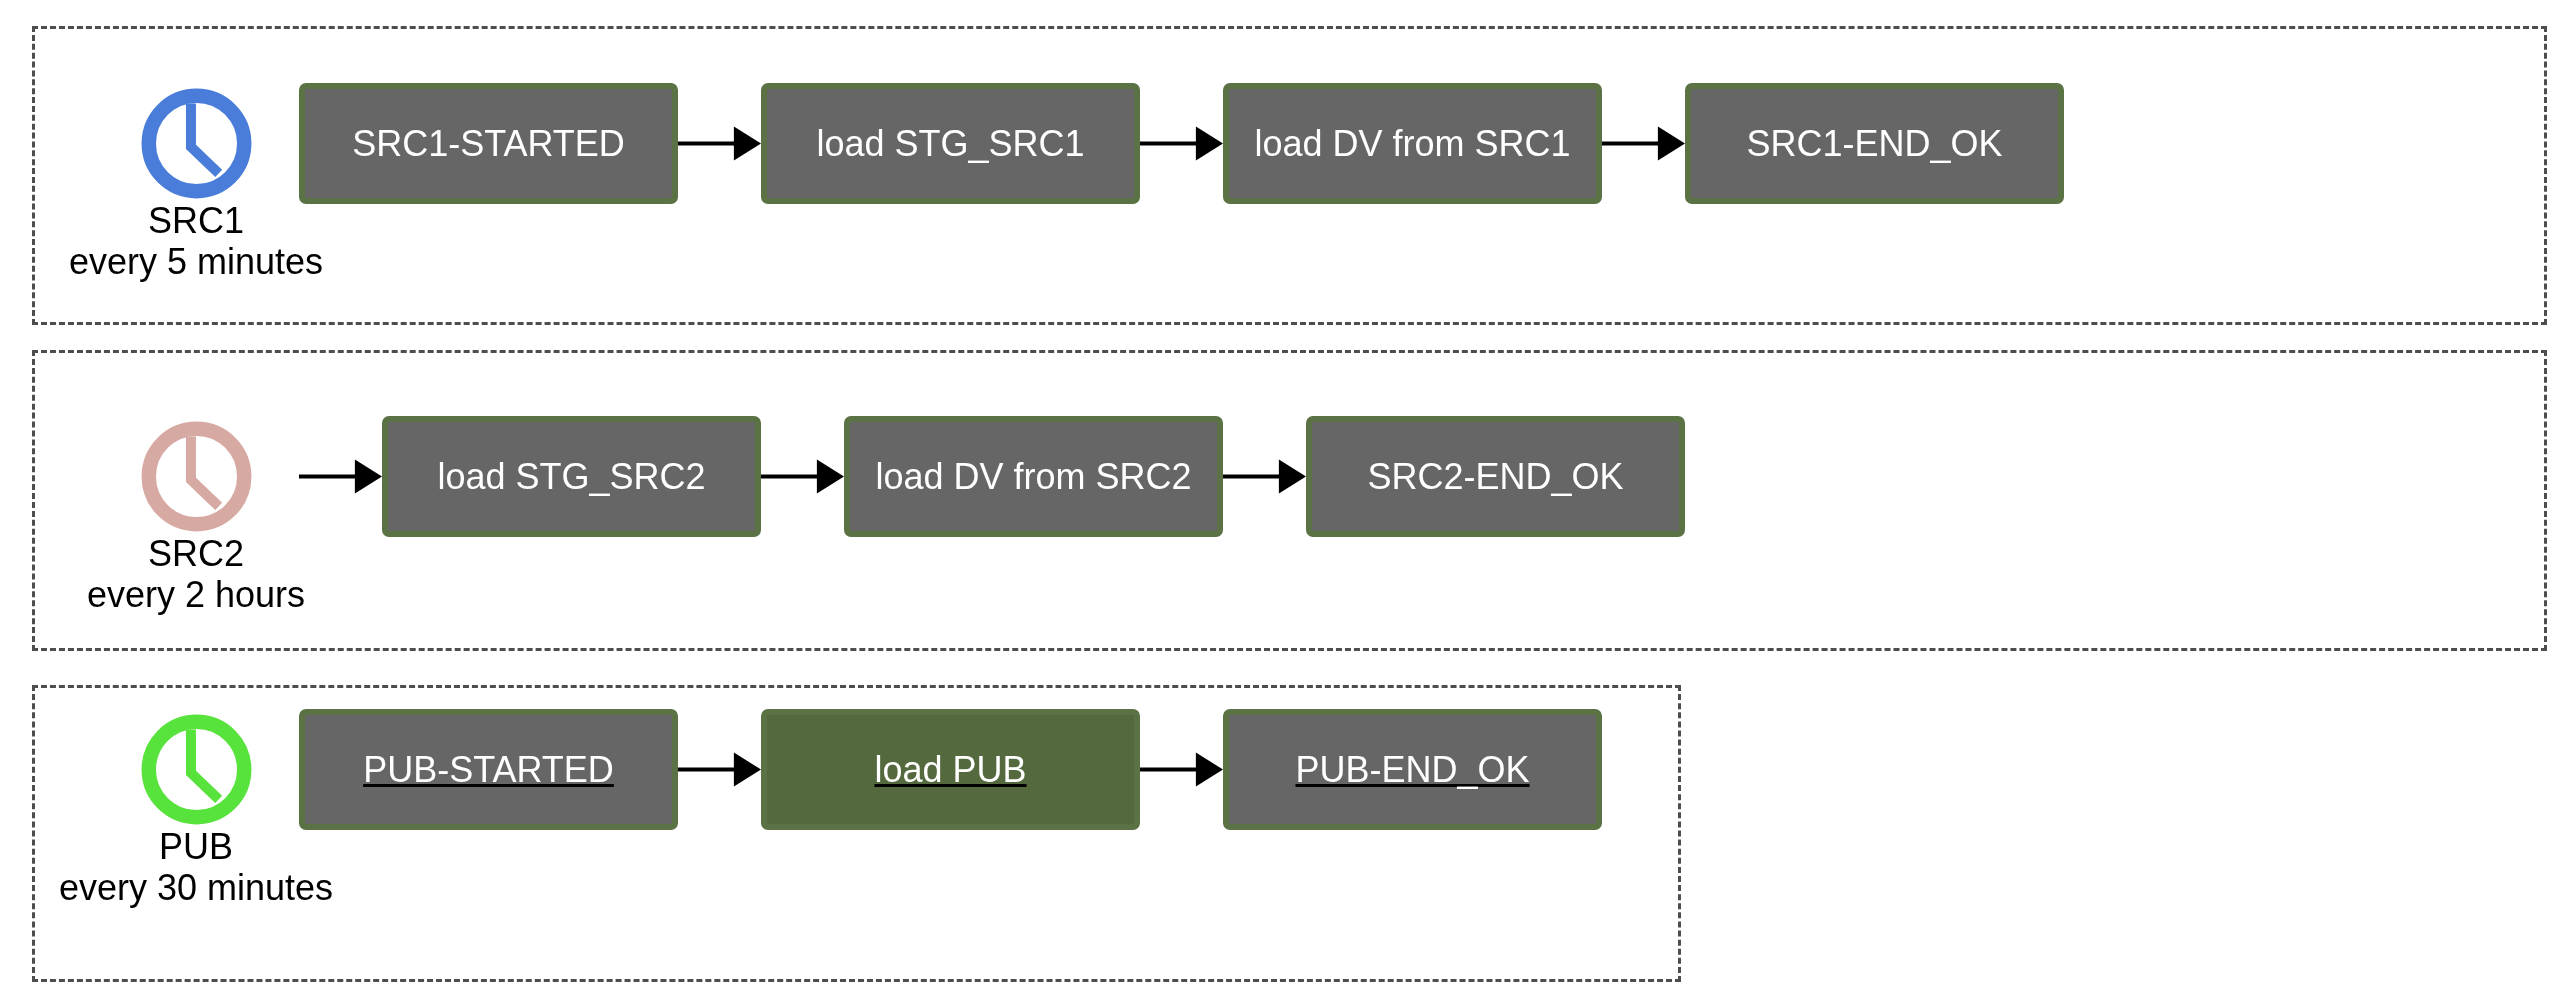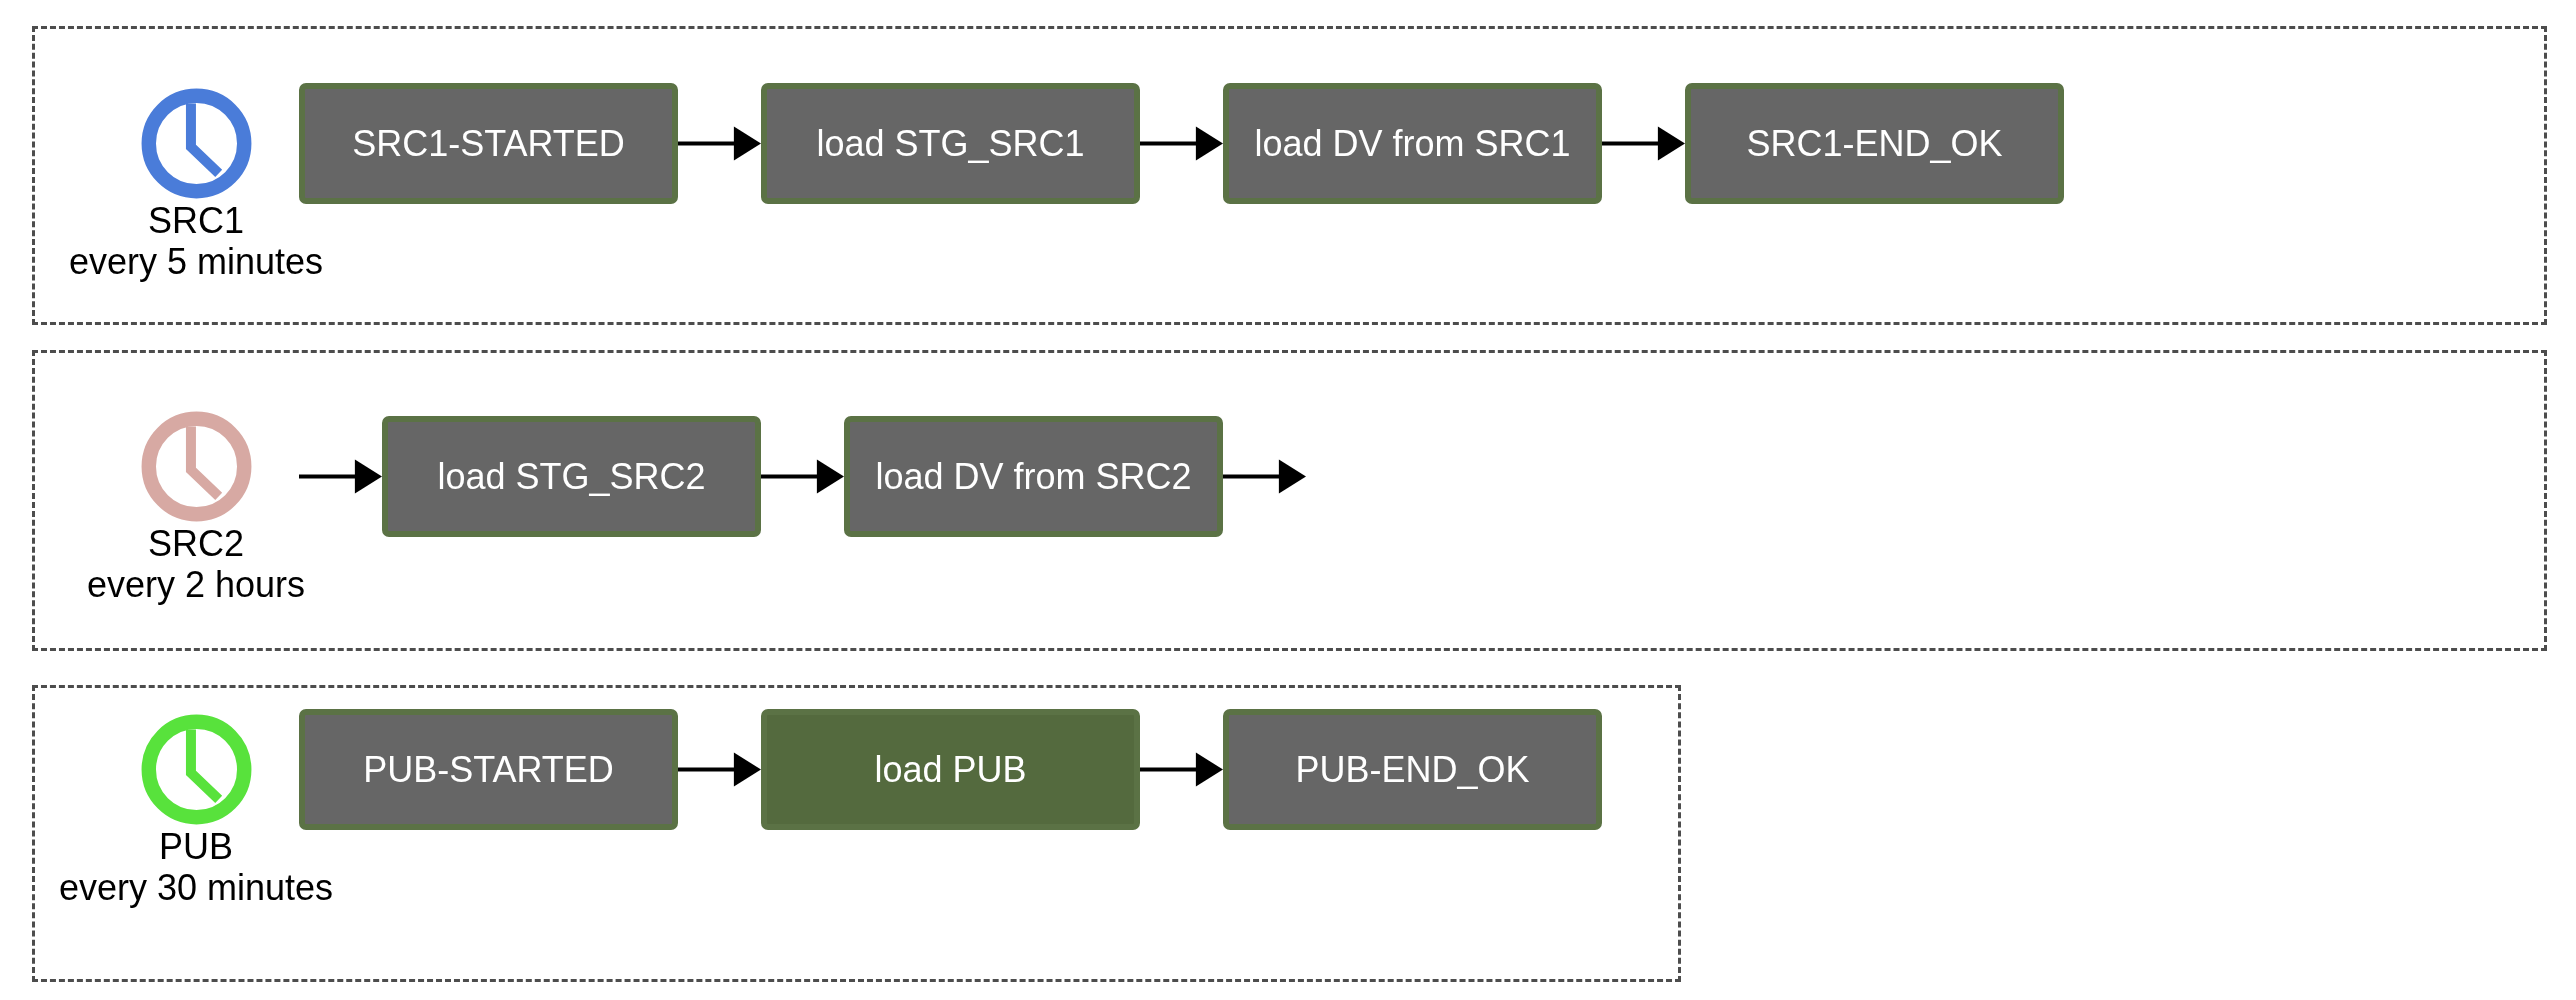--- a/index.html
+++ b/index.html
@@ -26,21 +26,21 @@
   .lane-box.lane-3 { left: 32px;  top: 685px; width: 1649px; height: 297px; }
 
   .trigger {
     position: absolute;
     left: 26px;
     width: 340px;
     text-align: center;
     color: var(--label-text, #000000);
   }
   .trigger.trigger-1 { top: 88px; }
-  .trigger.trigger-2 { top: 411px; }
+  .trigger.trigger-2 { top: 421px; }
   .trigger.trigger-3 { top: 714px; }
 
   .clock {
     display: block;
     width: 111px;
     height: 111px;
     margin: 0 auto;
   }
   .trigger-name {
     font-size: 36px;
@@ -56,21 +56,21 @@
 
   .node-row {
     position: absolute;
     left: 299px;
     height: 121px;
     display: flex;
     align-items: center;
   }
   .node-row.row-1 { top: 83px; }
   .node-row.row-2 { top: 416px; }
-  .node-row.row-3 { top: 709px; }
+  .node-row.row-3 { top: 709px; text-decoration: underline; }
 
   .flow-node {
     box-sizing: border-box;
     width: 379px;
     height: 121px;
     border: 6px solid var(--node-border, #5b7245);
     border-radius: 7px;
     background: var(--node-fill, #666666);
     color: var(--node-text, #ffffff);
     font-size: 36px;
@@ -159,20 +159,21 @@
       <div class="flow-node">load STG_SRC2</div>
       <svg class="arrow" width="83" height="121" viewBox="0 0 98 142">
         <line x1="0" y1="71" x2="72" y2="71"></line>
         <polygon points="66,51 98,71 66,91"></polygon>
       </svg>
       <div class="flow-node">load DV from SRC2</div>
       <svg class="arrow" width="83" height="121" viewBox="0 0 98 142">
         <line x1="0" y1="71" x2="72" y2="71"></line>
         <polygon points="66,51 98,71 66,91"></polygon>
       </svg>
+      <div class="flow-node">SRC2-END_OK</div>
     </div>
   <div class="node-row row-3">
       <div class="flow-node">PUB-STARTED</div>
       <svg class="arrow" width="83" height="121" viewBox="0 0 98 142">
         <line x1="0" y1="71" x2="72" y2="71"></line>
         <polygon points="66,51 98,71 66,91"></polygon>
       </svg>
       <div class="flow-node highlighted">load PUB</div>
       <svg class="arrow" width="83" height="121" viewBox="0 0 98 142">
         <line x1="0" y1="71" x2="72" y2="71"></line>

